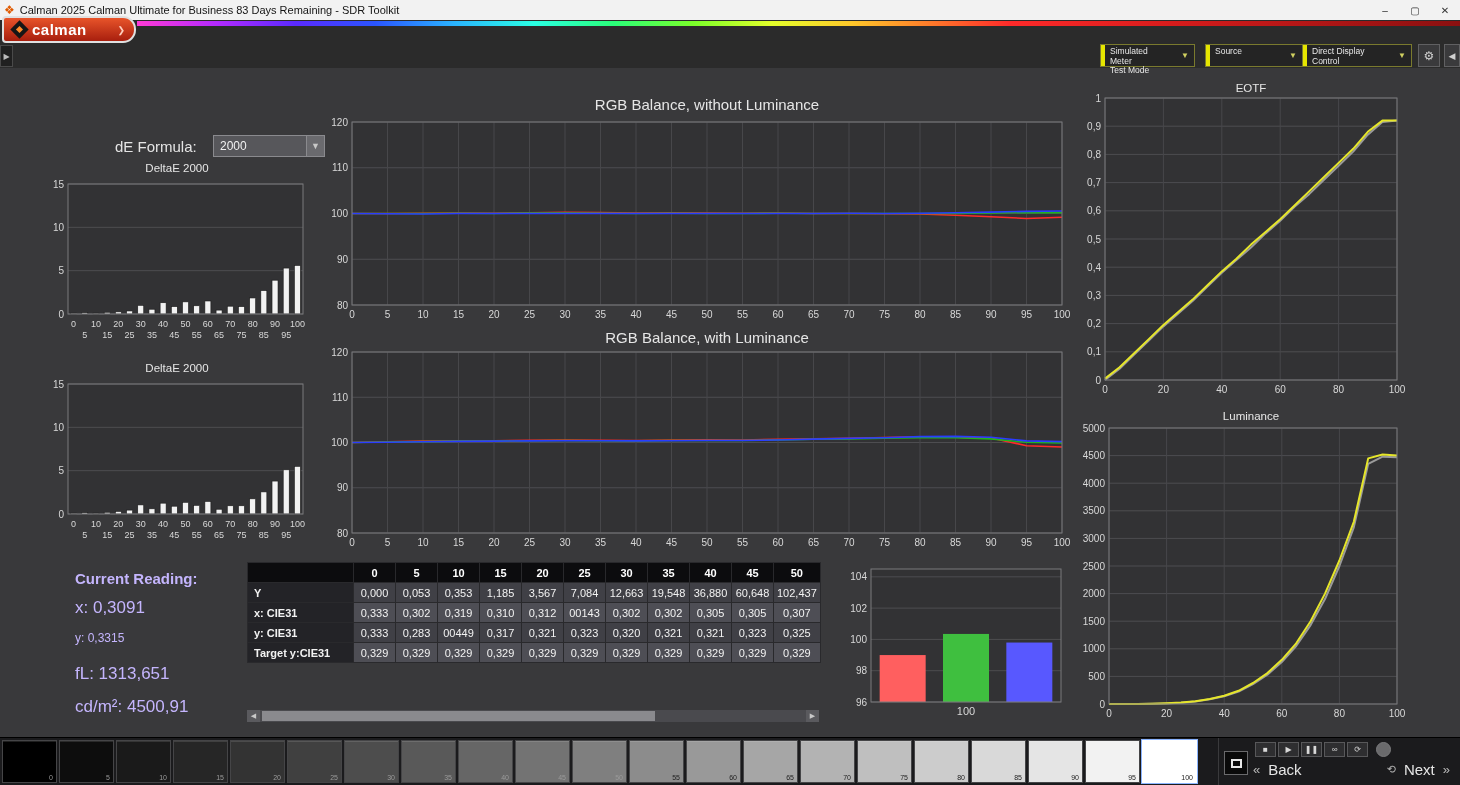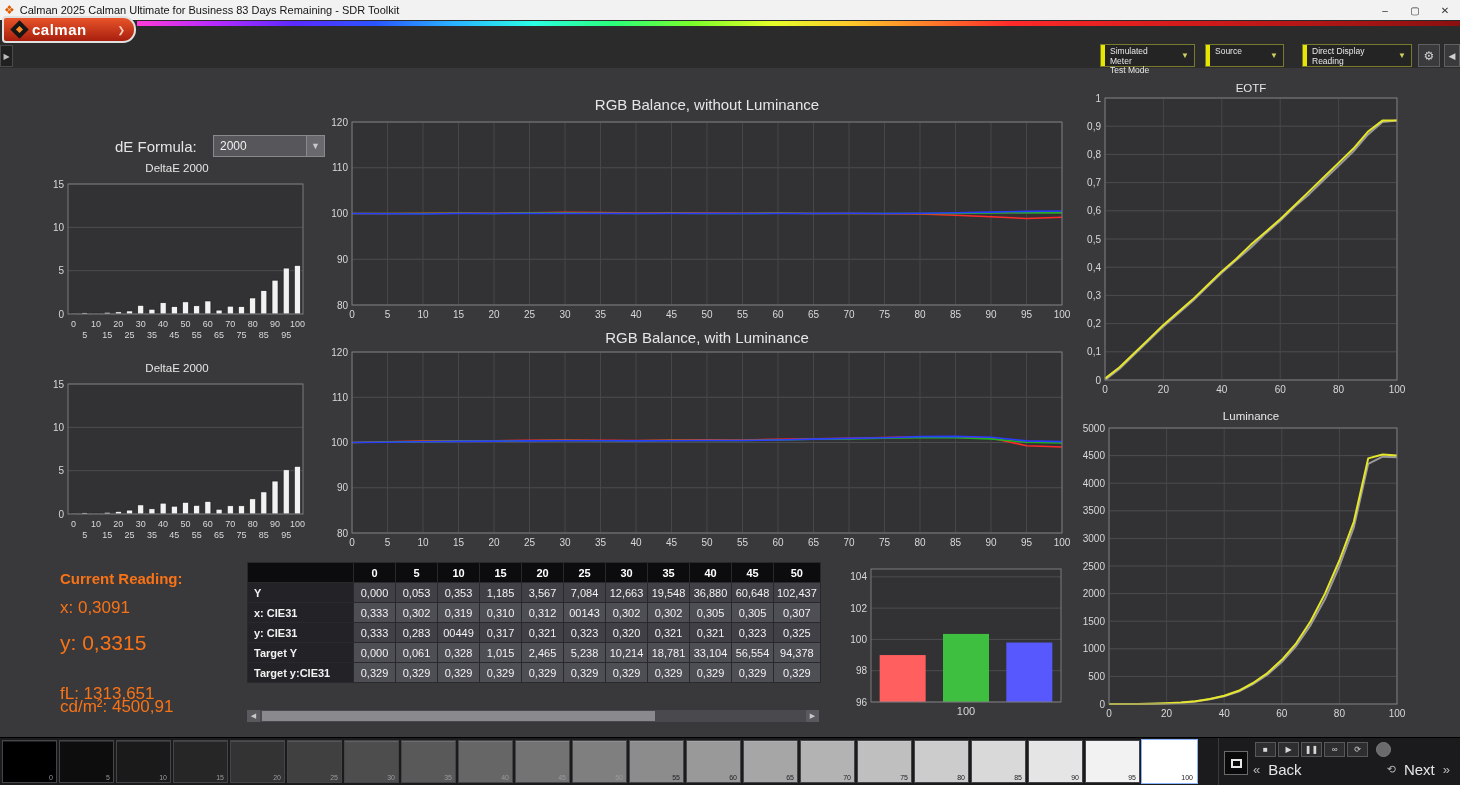--- a/index.html
+++ b/index.html
@@ -36,21 +36,21 @@
        background:#2e2e2e;border:1px solid #404040;white-space:nowrap;}
   .tab.active{color:#fff;background:#1c1c1e;border-color:#9f9f9f;}
   .tab.add{padding:0 6px;font-size:11px;color:#bdbdbd;}
   .dd{position:absolute;top:44px;height:23px;background:#242424;border:1px solid #7a7a2e;
       display:flex;align-items:stretch;}
   .dd .accent{width:4px;background:#e6e600;flex:0 0 4px;}
   .dd .dd-text{padding:2px 5px;font-size:8.5px;line-height:9.5px;color:#e8e8e8;display:flex;
       flex-direction:column;justify-content:flex-start;min-width:0;}
   .dd .chev{margin-left:auto;align-self:center;color:#cfcf60;font-size:8px;padding:0 5px;}
   #dd-meter{left:1100px;width:95px;}
-  #dd-source{left:1205px;width:79px;}
+  #dd-source{left:1205px;width:98px;}
   #dd-display{left:1302px;width:110px;}
   .icon-btn{position:absolute;top:44px;height:23px;background:#3a3a3c;border:1px solid #606062;
       color:#d0d0d0;display:flex;align-items:center;justify-content:center;font-size:12px;}
   #gear-btn{left:1418px;width:22px;}
   #collapse-btn{left:1444px;width:16px;font-size:9px;}
 
   
   .page-title{position:absolute;left:53px;top:76px;font-size:30px;color:#e9e9e9;}
   .de-label{position:absolute;left:115px;top:138px;font-size:15px;color:#e4e4e4;}
   .de-select{position:absolute;left:213px;top:135px;width:112px;height:22px;background:#57575b;
@@ -64,25 +64,25 @@
   #t-rgb-without,#t-rgb-with{font-size:15px;}
   .chart{position:absolute;}
   #deltae-top{left:46px;top:178px;}  #t-deltae-top{left:46px;top:162px;width:262px;}
   #deltae-bottom{left:46px;top:378px;} #t-deltae-bottom{left:46px;top:362px;width:262px;}
   #rgb-without{left:326px;top:113px;}  #t-rgb-without{left:352px;top:96px;width:710px;}
   #rgb-with{left:326px;top:343px;}     #t-rgb-with{left:352px;top:329px;width:710px;}
   #eotf{left:1079px;top:92px;}         #t-eotf{left:1105px;top:82px;width:292px;}
   #luminance{left:1079px;top:420px;}   #t-luminance{left:1105px;top:410px;width:292px;}
   #rgb-bars{left:845px;top:562px;}
 
-  .reading{position:absolute;left:60px;color:#f97316;}
+  .reading{position:absolute;left:75px;color:#c4b5fd;}
   #reading-label{top:570px;font-size:15px;font-weight:bold;}
   #reading-x{top:598px;font-size:17px;}
-  #reading-y{top:631px;font-size:21px;}
-  #reading-fl{top:664px;font-size:17px;margin-top:20px;}
+  #reading-y{top:631px;font-size:12px;}
+  #reading-fl{top:664px;font-size:17px;}
   #reading-cdm2{top:697px;font-size:17px;}
 
   
   #results-table{position:absolute;left:247px;top:562px;border-collapse:collapse;
       font-size:11px;color:#f2f2f2;}
   #results-table th,#results-table td{border:1px solid #29292c;height:20px;padding:0 3px;
       text-align:center;white-space:nowrap;}
   #results-table thead th{background:#0c0c0e;color:#fff;font-weight:bold;}
   #results-table th.rowlabel{background:#232327;text-align:left;padding-left:6px;font-weight:bold;}
   #results-table tr.even td{background:#404046;}
@@ -154,21 +154,21 @@
   <div class="dd" id="dd-source">
     <span class="accent"></span>
     <span class="dd-text">
       <span>Source</span>
     </span>
     <span class="chev">▼</span>
   </div>
   <div class="dd" id="dd-display">
     <span class="accent"></span>
     <span class="dd-text">
-      <span>Direct Display Reading</span>
+      <span>Direct Display Control</span>
     </span>
     <span class="chev">▼</span>
   </div>
   <div class="icon-btn" id="gear-btn">⚙</div>
   <div class="icon-btn" id="collapse-btn">◀</div>
 
   <div class="de-label">dE Formula:</div>
   <div class="de-select">
     <span>2000</span>
     <span class="chev">▼</span>
@@ -580,34 +580,20 @@
           <td>0,317</td>
           <td>0,321</td>
           <td>0,323</td>
           <td>0,320</td>
           <td>0,321</td>
           <td>0,321</td>
           <td>0,323</td>
           <td>0,325</td>
         </tr>
         <tr class="odd">
-          <th class="rowlabel">Target Y</th>
-          <td>0,000</td>
-          <td>0,061</td>
-          <td>0,328</td>
-          <td>1,015</td>
-          <td>2,465</td>
-          <td>5,238</td>
-          <td>10,214</td>
-          <td>18,781</td>
-          <td>33,104</td>
-          <td>56,554</td>
-          <td>94,378</td>
-        </tr>
-        <tr class="odd">
           <th class="rowlabel">Target y:CIE31</th>
           <td>0,329</td>
           <td>0,329</td>
           <td>0,329</td>
           <td>0,329</td>
           <td>0,329</td>
           <td>0,329</td>
           <td>0,329</td>
           <td>0,329</td>
           <td>0,329</td>

